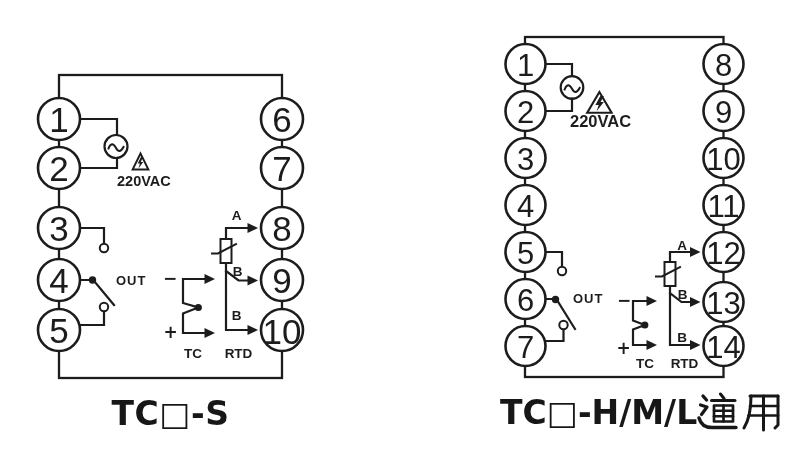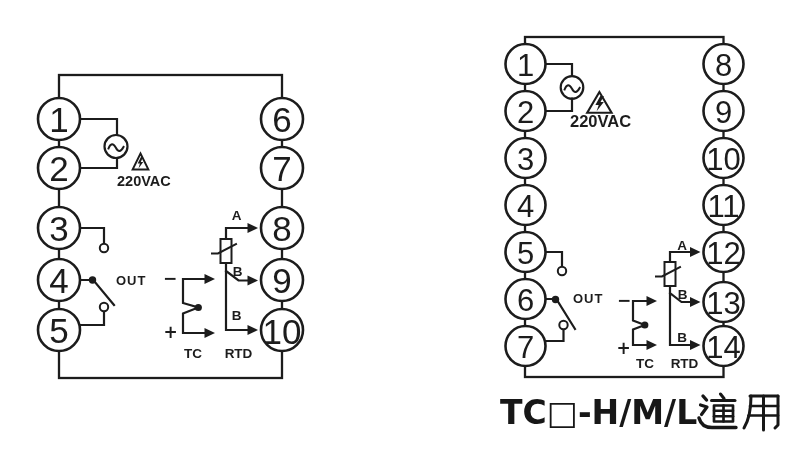--- a/index.html
+++ b/index.html
@@ -264,20 +264,21 @@
       <text class="sgn" x="624" y="305.5" text-anchor="middle">−</text>
       <text class="sgn" x="623.5" y="353.5" text-anchor="middle">+</text>
       <text class="lbl" x="645" y="368" font-size="13.5" text-anchor="middle">TC</text>
       <text class="lbl" x="684.5" y="368" font-size="13.5" text-anchor="middle">RTD</text>
       <text class="lbl" x="682" y="249.5" font-size="13.5" text-anchor="middle">A</text>
       <text class="lbl" x="682.5" y="298.5" font-size="13.5" text-anchor="middle">B</text>
       <text class="lbl" x="682" y="341.5" font-size="13.5" text-anchor="middle">B</text>
     </g>
   </svg>
 
+  <div class="title-left">TC□-S</div>
 
   <div class="title-right">
     <span class="latin">TC□-H/M/L</span>
     <svg width="88" height="42" viewBox="0 0 88 42" role="img" aria-label="通用">
 
       <g>
         <path class="cjk-stroke" stroke-width="3.4" d="M6,4 L9.5,8"></path>
         <path class="cjk-stroke" stroke-width="3.2" d="M3.5,13 L10,15 L4.5,22.5"></path>
         <path class="cjk-stroke" stroke-width="3.4" d="M2,26 C4,33.5 9,35.5 15,35.5 L39,35.5"></path>
         <path class="cjk-stroke" stroke-width="3" d="M23.5,2 L27,6.5"></path>

